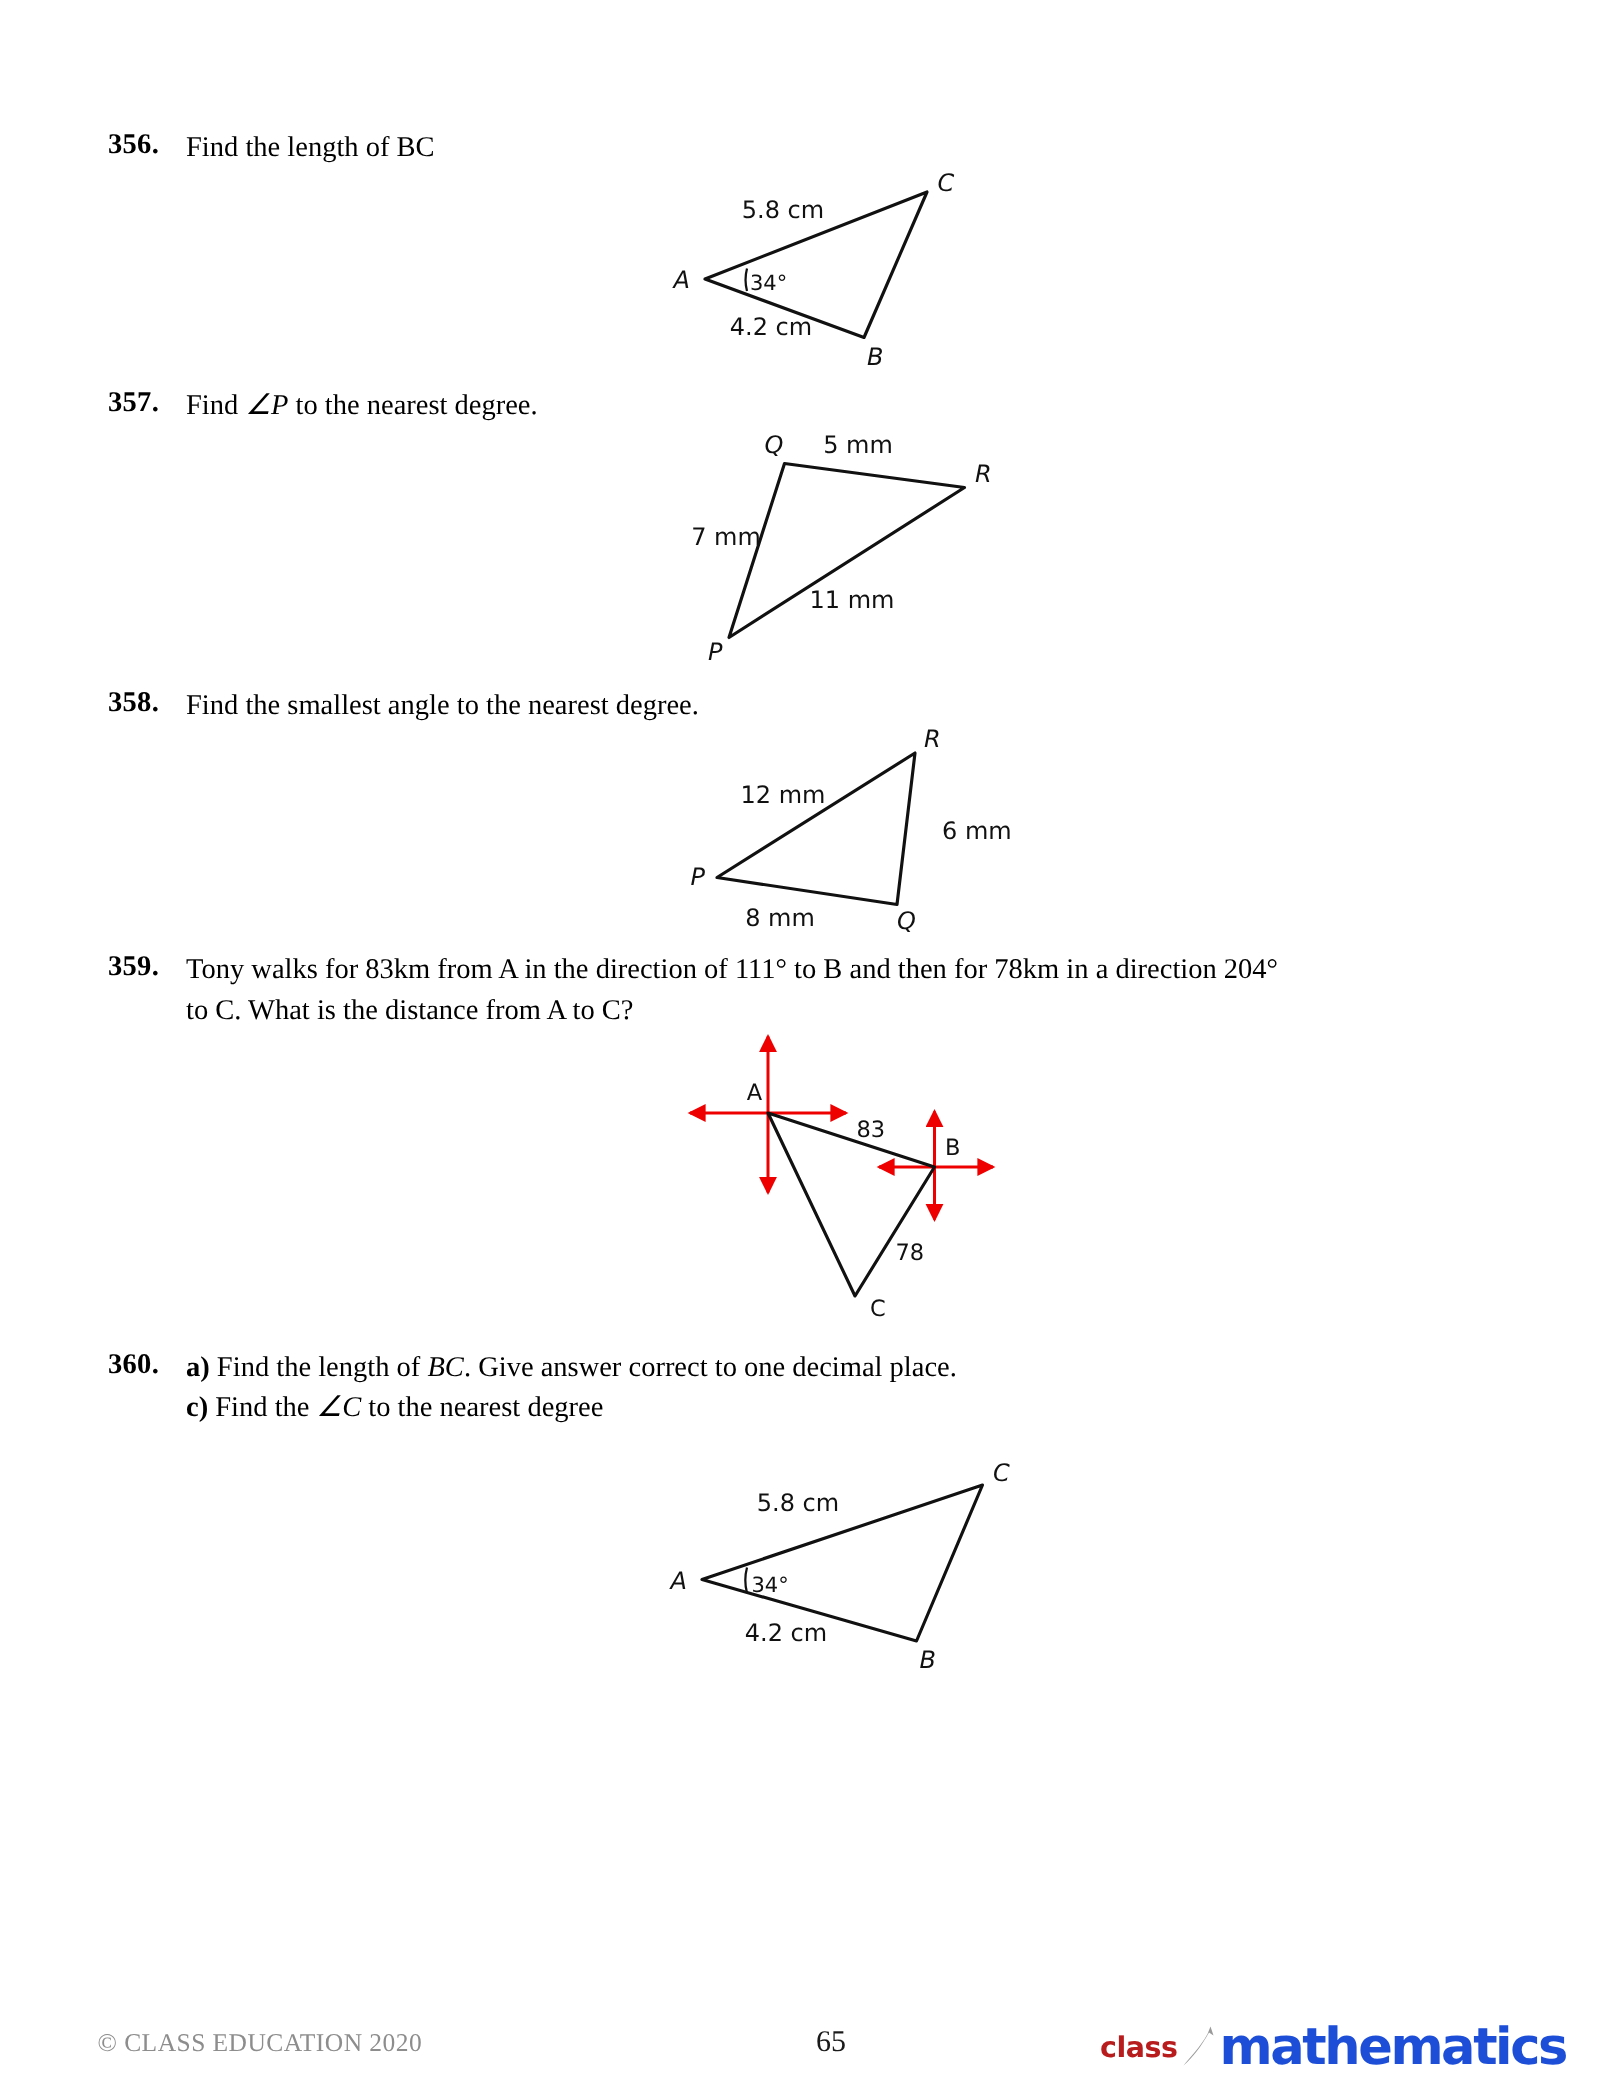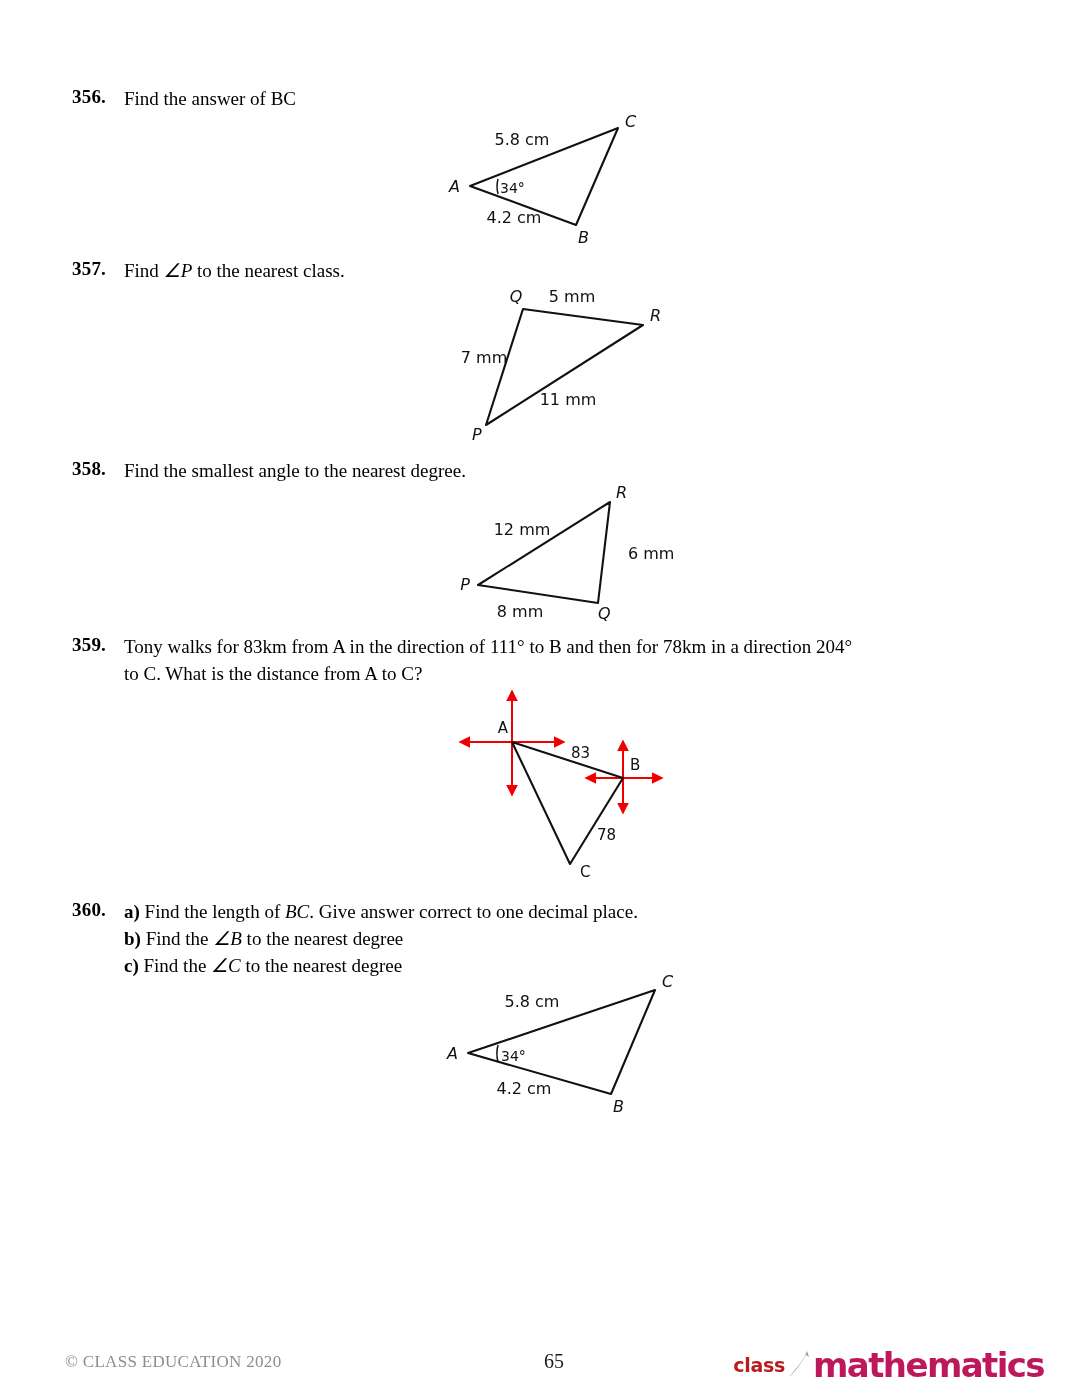--- a/index.html
+++ b/index.html
@@ -130,54 +130,54 @@
     font-size: 19px;
     color: #b91c1c;
     letter-spacing: -0.3px;
     margin-right: 1px;
   }
   .logo-swoosh { margin-right: 1px; }
   .logo-word {
     font-family: "DejaVu Sans", sans-serif;
     font-weight: bold;
     font-size: 34px;
-    color: #be185d;
+    color: #1d4ed8;
     letter-spacing: -1.6px;
     line-height: 1;
   }
 </style>
 </head>
 <body>
 
 <div class="page">
 
   <div class="question" style="left:72px; top:86px;">
     <div class="q-num">356.</div>
-    <div class="q-body">Find the answer of BC</div>
+    <div class="q-body">Find the length of BC</div>
   </div>
 
   <div class="figure" style="left:426px; top:110px; width:260px; height:140px;">
     <svg width="260" height="140" viewBox="0 0 260 140">
 
       <path class="tri-stroke" d="M 44 76 L 192 18 L 150 115 Z"></path>
 
       <path class="thin-stroke" d="M 72 69 A 30 30 0 0 0 72 84"></path>
       <text class="fig-label-it" x="34" y="82" text-anchor="end">A</text>
       <text class="fig-label-it" x="199" y="17">C</text>
       <text class="fig-label-it" x="152" y="133">B</text>
       <text class="fig-side" x="96" y="35" text-anchor="middle">5.8 cm</text>
       <text class="fig-side" x="88" y="113" text-anchor="middle">4.2 cm</text>
       <text class="fig-small" x="74" y="83">34°</text>
     </svg>
   </div>
 
   <div class="question" style="left:72px; top:258px;">
     <div class="q-num">357.</div>
     <div class="q-body">
-      <span>Find </span><span class="it">∠P</span><span> to the nearest class.</span>
+      <span>Find </span><span class="it">∠P</span><span> to the nearest degree.</span>
     </div>
   </div>
 
   <div class="figure" style="left:450px; top:285px; width:250px; height:160px;">
     <svg width="250" height="160" viewBox="0 0 250 160">
       <path class="tri-stroke" d="M 73 24 L 193 40 L 36 140 Z"></path>
       <text class="fig-label-it" x="66" y="17" text-anchor="middle">Q</text>
       <text class="fig-label-it" x="200" y="36">R</text>
       <text class="fig-label-it" x="22" y="155">P</text>
       <text class="fig-side" x="122" y="17" text-anchor="middle">5 mm</text>
@@ -242,24 +242,20 @@
       <text class="fig-label" x="157" y="155">78</text>
     </svg>
   </div>
 
   <div class="question" style="left:72px; top:899px;">
     <div class="q-num">360.</div>
     <div class="q-body">
       <div class="line">
         <span class="bd">a)</span>
         <span>Find the length of </span><span class="it">BC</span><span>. Give answer correct to one decimal place.</span>
-      </div>
-      <div class="line">
-        <span class="bd">b)</span>
-        <span>Find the </span><span class="it">∠B</span><span> to the nearest degree</span>
       </div>
       <div class="line">
         <span class="bd">c)</span>
         <span>Find the </span><span class="it">∠C</span><span> to the nearest degree</span>
       </div>
     </div>
   </div>
 
   <div class="figure" style="left:426px; top:965px; width:280px; height:150px;">
     <svg width="280" height="150" viewBox="0 0 280 150">

